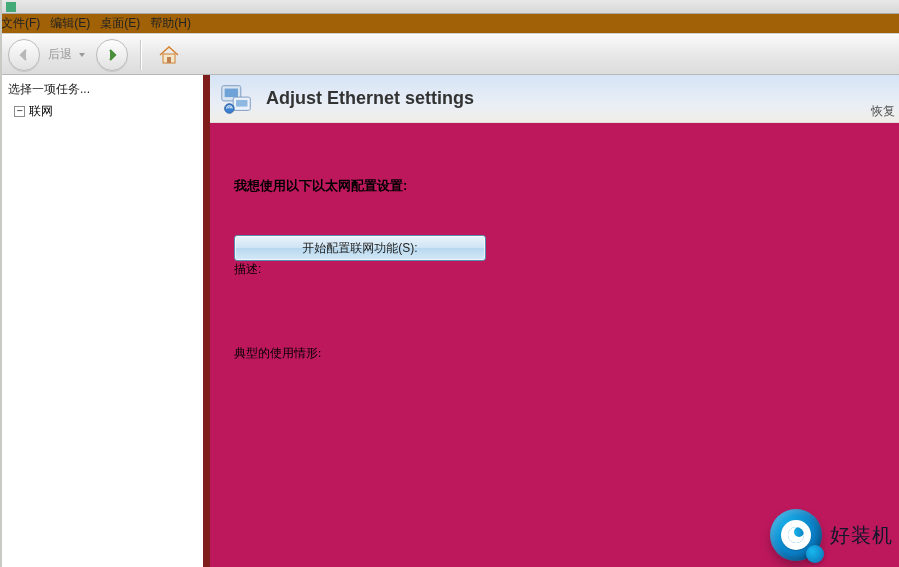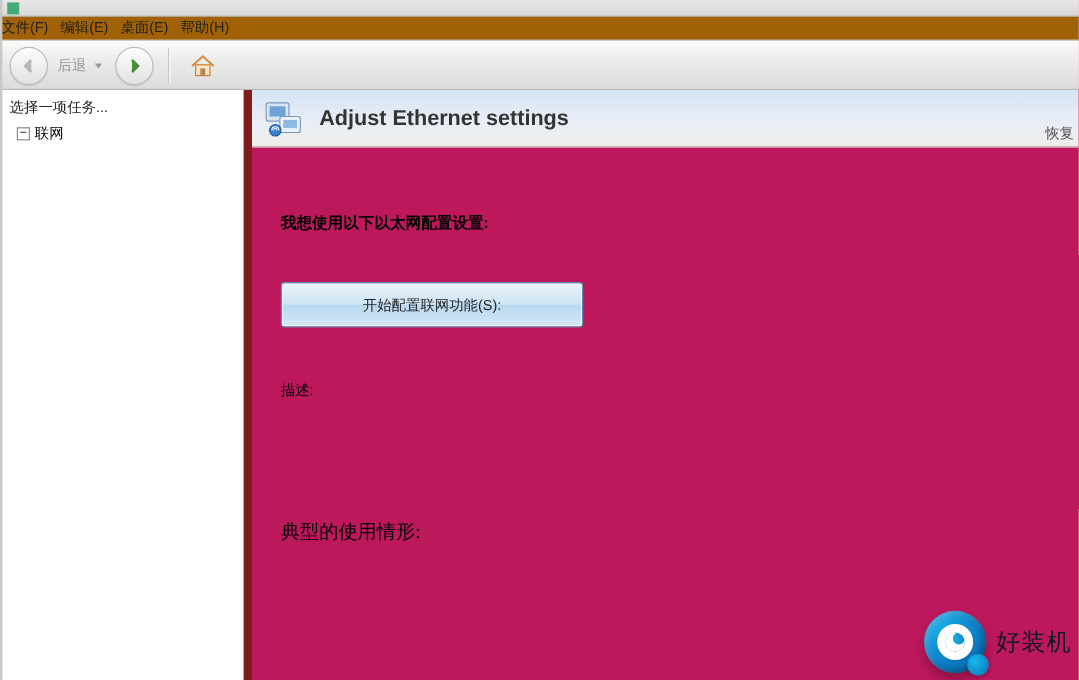--- a/index.html
+++ b/index.html
@@ -43,23 +43,23 @@
 
 
 .content { flex: 1; background: #be185d; position: relative; overflow: hidden; }
 .header-band { height: 48px; background: linear-gradient(#d6e4f5,#e9eef6 60%,#f0eee8); display: flex; align-items: center; padding-left: 8px; border-bottom: 1px solid #e0ddd4; position: relative; }
 .header-icon { width: 38px; height: 38px; margin-right: 10px; }
 .header-title { font-size: 18px; font-weight: bold; color: #333; font-family: "Segoe UI", Tahoma, sans-serif; }
 .restore-link { position: absolute; right: 4px; bottom: 2px; font-size: 12px; color: #555; }
 
 .content-body { padding: 54px 0 0 24px; font-size: 12px; color: #000; }
 .section-label { font-weight: bold; font-size: 13px; margin-bottom: 40px; }
-.config-button { width: 252px; height: 38px; margin-left: 0; border: 1px solid #5a8bb0; border-radius: 3px; background: linear-gradient(#eaf3fb,#cfe5f5 48%,#b8d8ef 52%,#d4e9f7); font-size: 12px; color: #222; cursor: pointer; display: flex; align-items: center; justify-content: center; box-shadow: inset 0 0 0 1px rgba(255,255,255,.6); }
-.desc-label { margin-top: 44px; font-size: 12px; }
-.typical-label { margin-top: 99px; font-size: 16px; font-family: Liberation Serif, serif; }
+.config-button { width: 252px; height: 26px; margin-left: 0; border: 1px solid #5a8bb0; border-radius: 3px; background: linear-gradient(#eaf3fb,#cfe5f5 48%,#b8d8ef 52%,#d4e9f7); font-size: 12px; color: #222; cursor: pointer; display: flex; align-items: center; justify-content: center; box-shadow: inset 0 0 0 1px rgba(255,255,255,.6); }
+.desc-label { font-size: 12px; }
+.typical-label { margin-top: 67px; font-size: 12px; font-family: Liberation Serif, serif; }
 
 
 .watermark { position: absolute; right: 6px; bottom: 6px; display: flex; align-items: center; gap: 8px; pointer-events: none; }
 .wm-text { font-size: 20px; color: #0f172a; font-weight: normal; letter-spacing: 1px; font-family: "Microsoft YaHei", sans-serif; }
 .wm-eye { width: 52px; height: 52px; border-radius: 50%; background: radial-gradient(circle at 35% 35%, #15b3ea 0%, #0b7fc7 55%, #085f9e 100%); display: flex; align-items: center; justify-content: center; position: relative; box-shadow: 0 6px 10px rgba(0,0,0,.25), inset -3px -3px 6px rgba(0,0,0,.25), inset 3px 3px 6px rgba(255,255,255,.25); }
 .wm-eye::before { content:''; position:absolute; width: 30px; height: 30px; border-radius: 50%; background: #fff; box-shadow: 0 1px 2px rgba(0,0,0,.2); }
 .wm-eye::after { content:''; position:absolute; width: 16px; height: 16px; border-radius: 50%; background: radial-gradient(circle at 35% 35%, #18b8ef 0%, #0a6fb3 100%); box-shadow: 3px -3px 0 3px #fff inset; }
 .wm-tail { position: absolute; right: -2px; bottom: -2px; width: 18px; height: 18px; border-radius: 50%; background: radial-gradient(circle at 35% 35%, #18b8ef, #0a6fb3); box-shadow: 0 2px 4px rgba(0,0,0,.25); }
 
 

